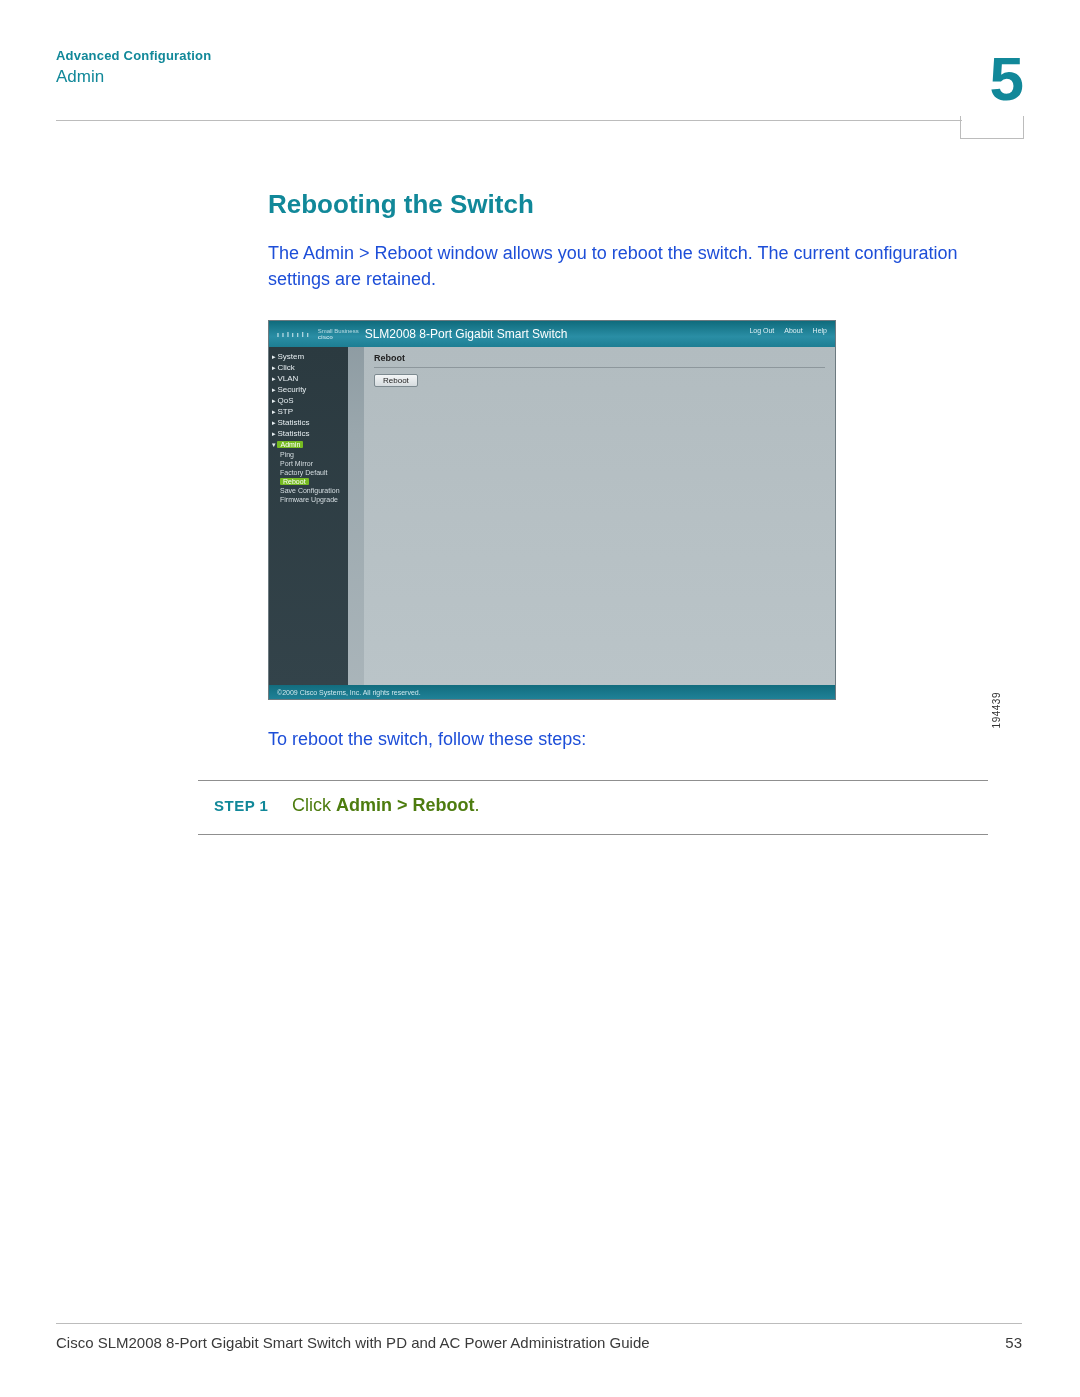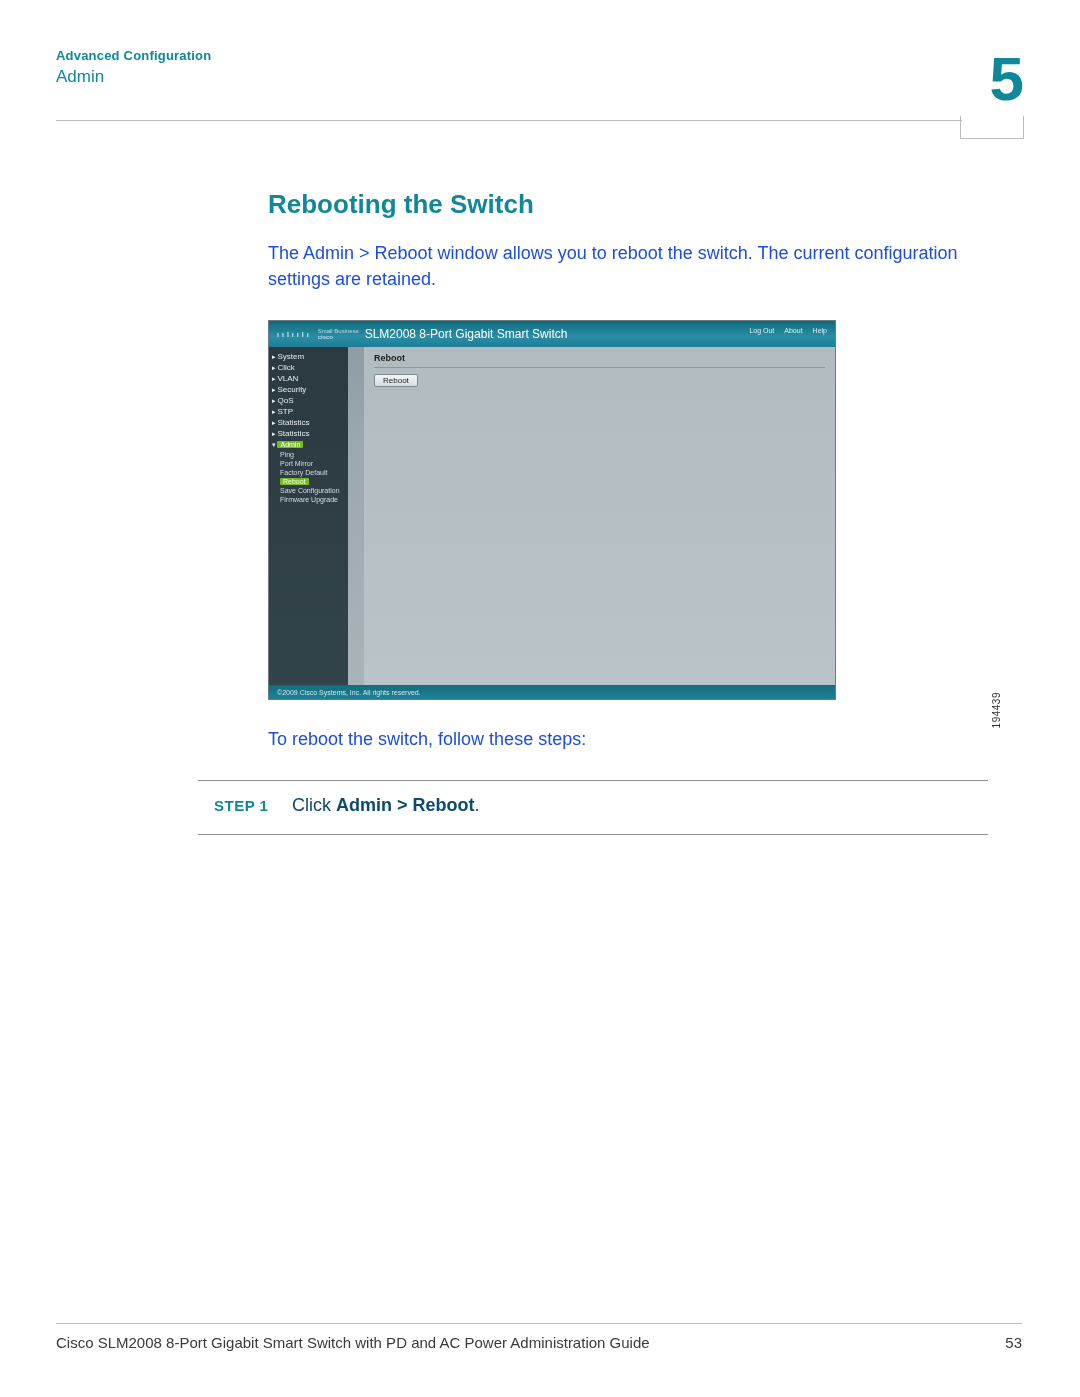--- a/index.html
+++ b/index.html
@@ -195,21 +195,21 @@
     margin:8px 16px;
   }
   .step-label{
     color:var(--cisco-teal);
     font-weight:bold;
     width:78px;
     flex:none;
     letter-spacing:.5px;
     font-size:15px;
   }
-  .step-text{color:#0c4a6e;}
+  .step-text{color:#4d7c0f;}
   .step-text b{font-weight:bold;}
   
   .page-footer{
     position:absolute;
     left:56px;right:58px;bottom:46px;
     border-top:1px solid var(--rule);
     padding-top:10px;
     display:flex;justify-content:space-between;
     font-size:15px;color:#3a3a3a;
   }

